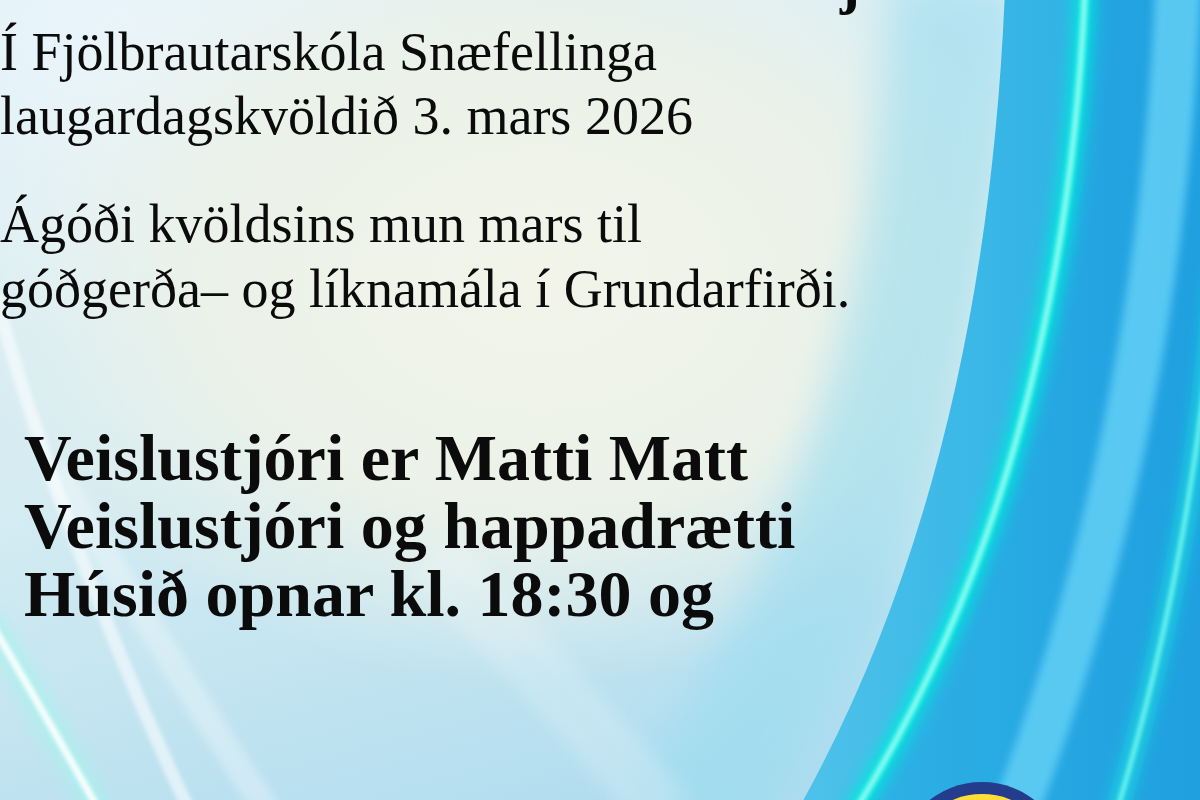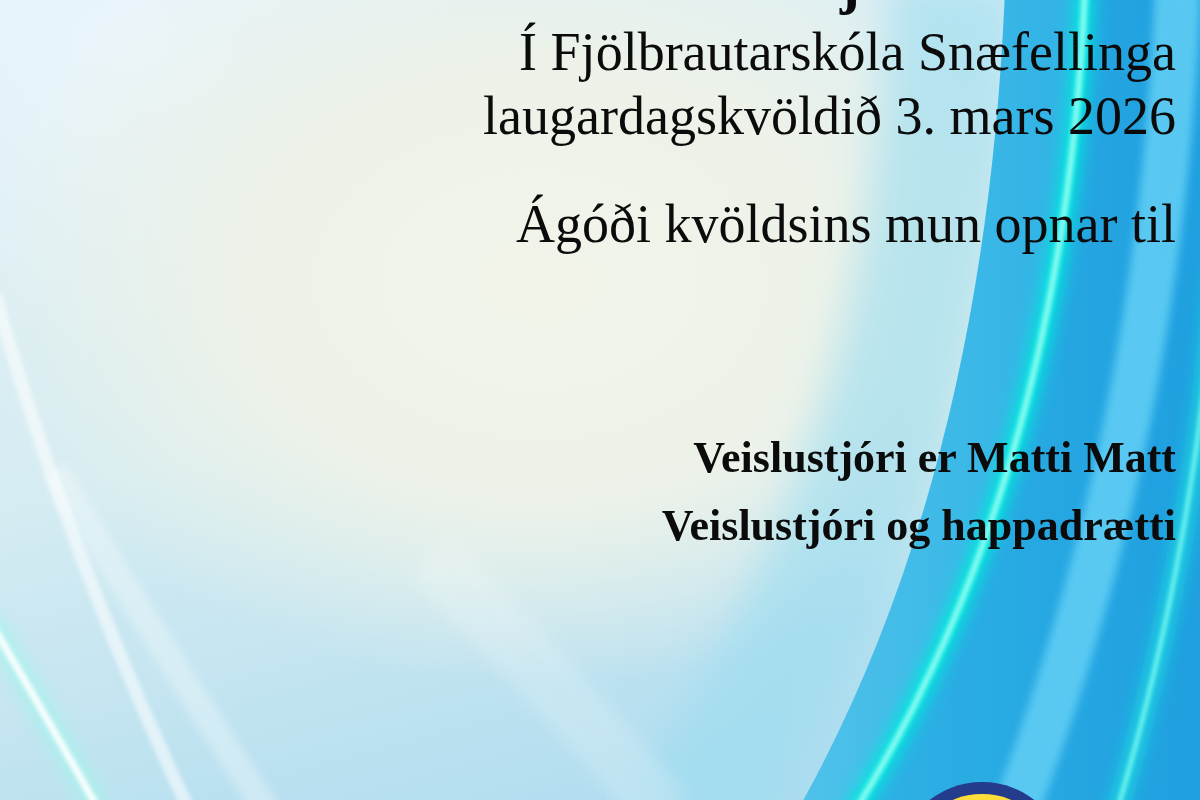--- a/index.html
+++ b/index.html
@@ -7,28 +7,28 @@
   .stage{
     position:relative;
     width:1200px;height:800px;
     overflow:hidden;
     background:
       radial-gradient(ellipse 800px 560px at 45% 35%, #f2f4e9 0%, #ecf2e9 40%, rgba(236,242,233,0) 72%),
       radial-gradient(ellipse 700px 500px at 12% 6%, #eaf5fb 0%, rgba(234,245,251,0) 60%),
       linear-gradient(165deg, #dff0f7 0%, #d5ecf2 45%, #a6d8ee 100%);
   }
   .bg{position:absolute;left:0;top:0;width:1200px;height:800px;display:block;}
-  .txt{position:absolute;left:0;width:1176px;text-align:right;color:#0b0b0b;}
+  .txt{position:absolute;left:0;width:1176px;text-align:left;color:#0b0b0b;}
   .cutoff{
     position:absolute;left:840px;top:-48px;
     font-size:60px;font-weight:700;line-height:1;color:#0b0b0b;
   }
   .intro{top:20px;font-size:54px;line-height:64px;}
   .charity{top:192px;font-size:54px;line-height:65px;}
-  .details{top:424px;font-size:44px;line-height:68px;font-weight:700;}
+  .details{top:424px;font-size:66px;line-height:68px;font-weight:700;margin-left:24px;}
   .line{white-space:nowrap;}
 </style>
 </head>
 <body>
 
 <div class="stage">
 
   <svg class="bg" viewBox="0 0 1200 800" preserveAspectRatio="none" aria-hidden="true">
     <defs>
       <linearGradient id="gWash" x1="0" y1="0" x2="1" y2="0">
@@ -88,21 +88,23 @@
   </svg>
 
   <div class="cutoff">j</div>
 
   <div class="txt intro">
     <div class="line">Í Fjölbrautarskóla Snæfellinga</div>
     <div class="line">laugardagskvöldið 3. mars 2026</div>
   </div>
 
   <div class="txt charity">
-    <div class="line">Ágóði kvöldsins mun opnar til</div>
+    <div class="line">Ágóði kvöldsins mun mars til</div>
+    <div class="line">góðgerða– og líknamála í Grundarfirði.</div>
   </div>
 
   <div class="txt details">
     <div class="line">Veislustjóri er Matti Matt</div>
     <div class="line">Veislustjóri og happadrætti</div>
+    <div class="line">Húsið opnar kl. 18:30 og</div>
   </div>
 
 </div>
 
 </body></html>

